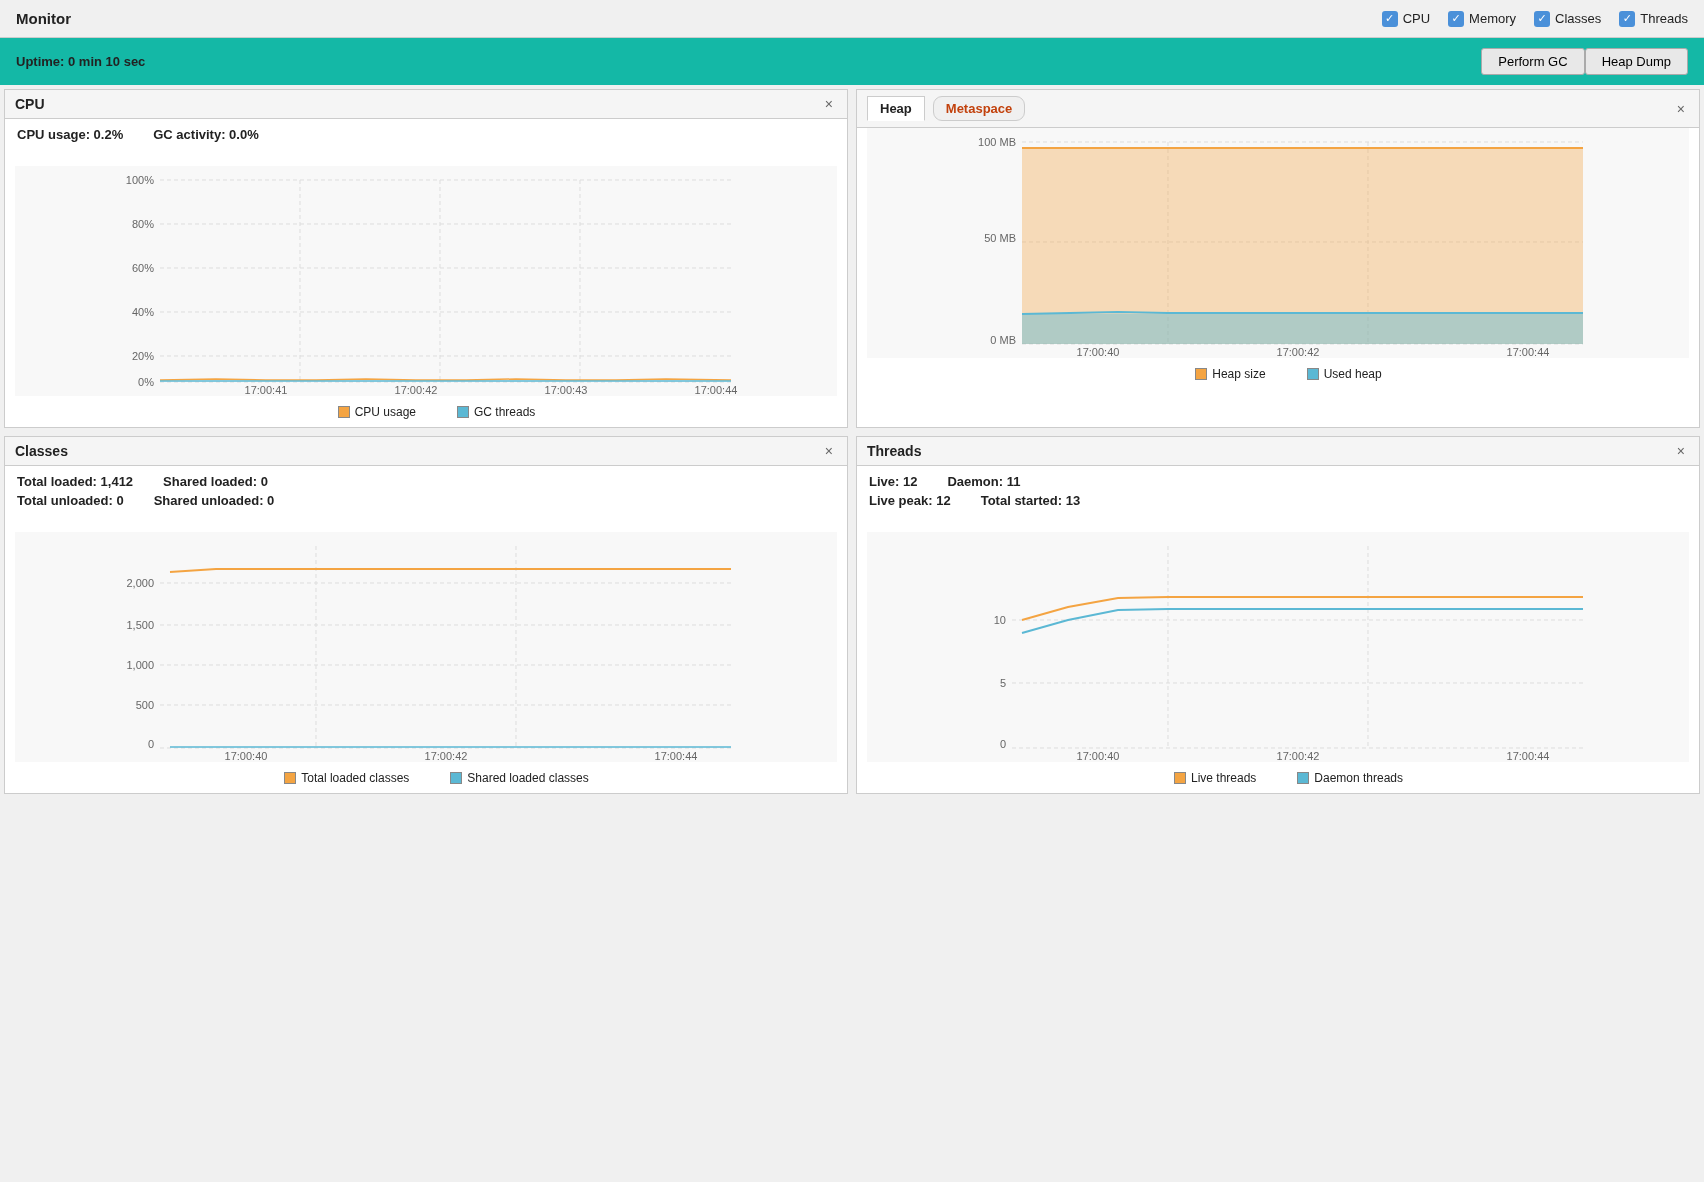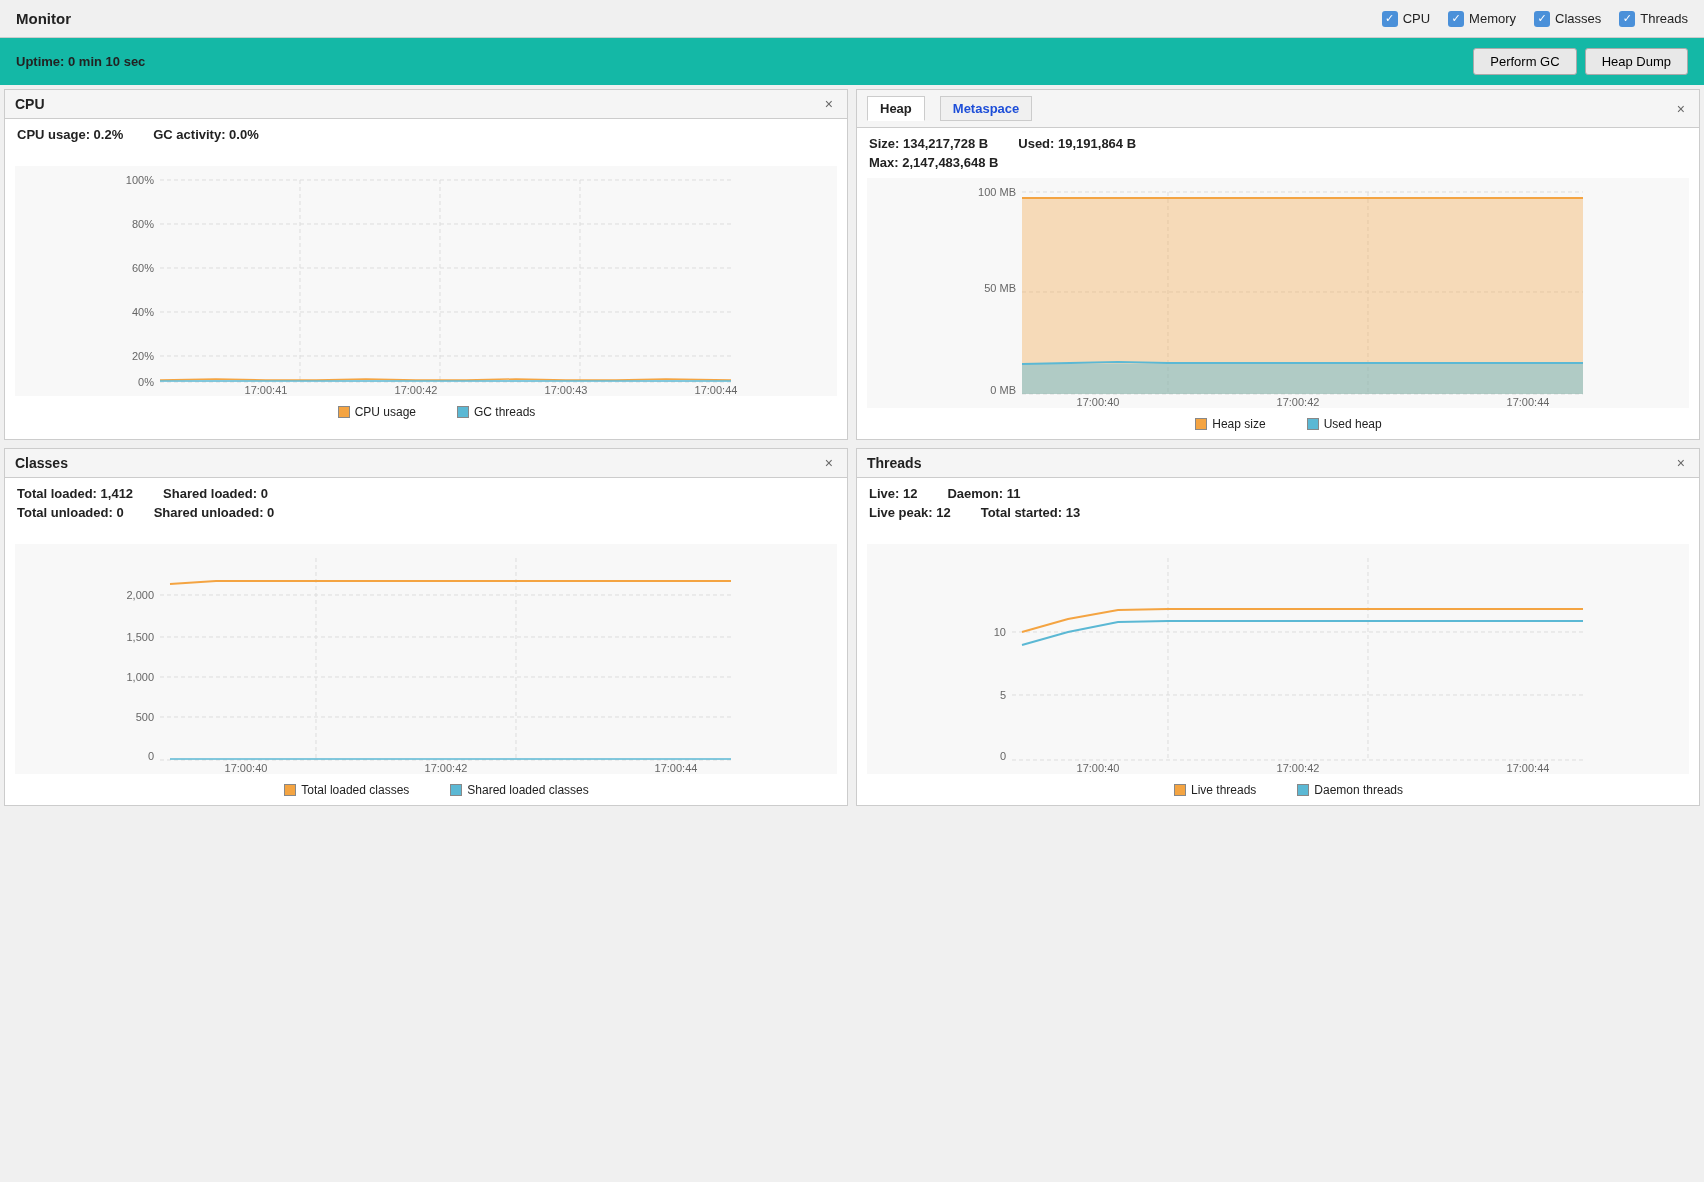--- a/index.html
+++ b/index.html
@@ -51,21 +51,20 @@
       padding: 10px 16px;
       background: #14b8a6;
     }
     .uptime {
       flex: 1;
       font-size: 13px;
     }
     .uptime span { font-weight: bold; }
     .btn-group {
       display: flex;
-      gap: 8px;
     }
     .btn {
       padding: 5px 16px;
       background: #e8e8e8;
       border: 1px solid #aaa;
       border-radius: 3px;
       font-size: 13px;
       cursor: pointer;
     }
     .panels-grid {
@@ -94,38 +93,39 @@
     }
     .panel-close {
       cursor: pointer;
       color: #666;
       font-size: 14px;
       padding: 0 4px;
     }
     .panel-tabs {
       display: flex;
       flex: 1;
-      gap: 15px;
+      gap: 8px;
     }
     .panel-tab {
       padding: 4px 12px;
       border: 1px solid #ccc;
       background: white;
       cursor: pointer;
       font-size: 13px;
       font-weight: 600;
     }
     .panel-tab.active {
       background: white;
       border-bottom: 1px solid white;
       z-index: 1;
     }
     .panel-tab.inactive {
       background: #f0f0f0;
-      color: #1d4ed8;
+      color: #c2410c;
+      border-radius: 9px;
     }
     .panel-stats {
       padding: 8px 12px;
       display: flex;
       flex-wrap: wrap;
       gap: 4px 30px;
     }
     .stat-line {
       display: flex;
       gap: 30px;
@@ -287,38 +287,20 @@
   </div>
 
   <div class="panel">
     <div class="panel-header">
       <div class="panel-tabs">
         <div class="panel-tab active">Heap</div>
         <div class="panel-tab inactive">Metaspace</div>
       </div>
       <div class="panel-close">×</div>
     </div>
-    <div class="panel-stats">
-      <div class="stat-line">
-        <div class="stat-item">
-          <span>Size:</span>
-          <span>134,217,728 B</span>
-        </div>
-        <div class="stat-item">
-          <span>Used:</span>
-          <span>19,191,864 B</span>
-        </div>
-      </div>
-      <div class="stat-line">
-        <div class="stat-item">
-          <span>Max:</span>
-          <span>2,147,483,648 B</span>
-        </div>
-      </div>
-    </div>
     <div class="chart-area-heap">
       <svg class="chart" viewBox="0 0 620 230">
 
         <text x="48" y="18" class="y-axis-label" text-anchor="end">100 MB</text>
         <text x="48" y="114" class="y-axis-label" text-anchor="end">50 MB</text>
         <text x="48" y="216" class="y-axis-label" text-anchor="end">0 MB</text>
 
         <line x1="54" y1="14" x2="615" y2="14" class="grid-line"></line>
         <line x1="54" y1="114" x2="615" y2="114" class="grid-line"></line>
         <line x1="54" y1="216" x2="615" y2="216" class="grid-line"></line>

